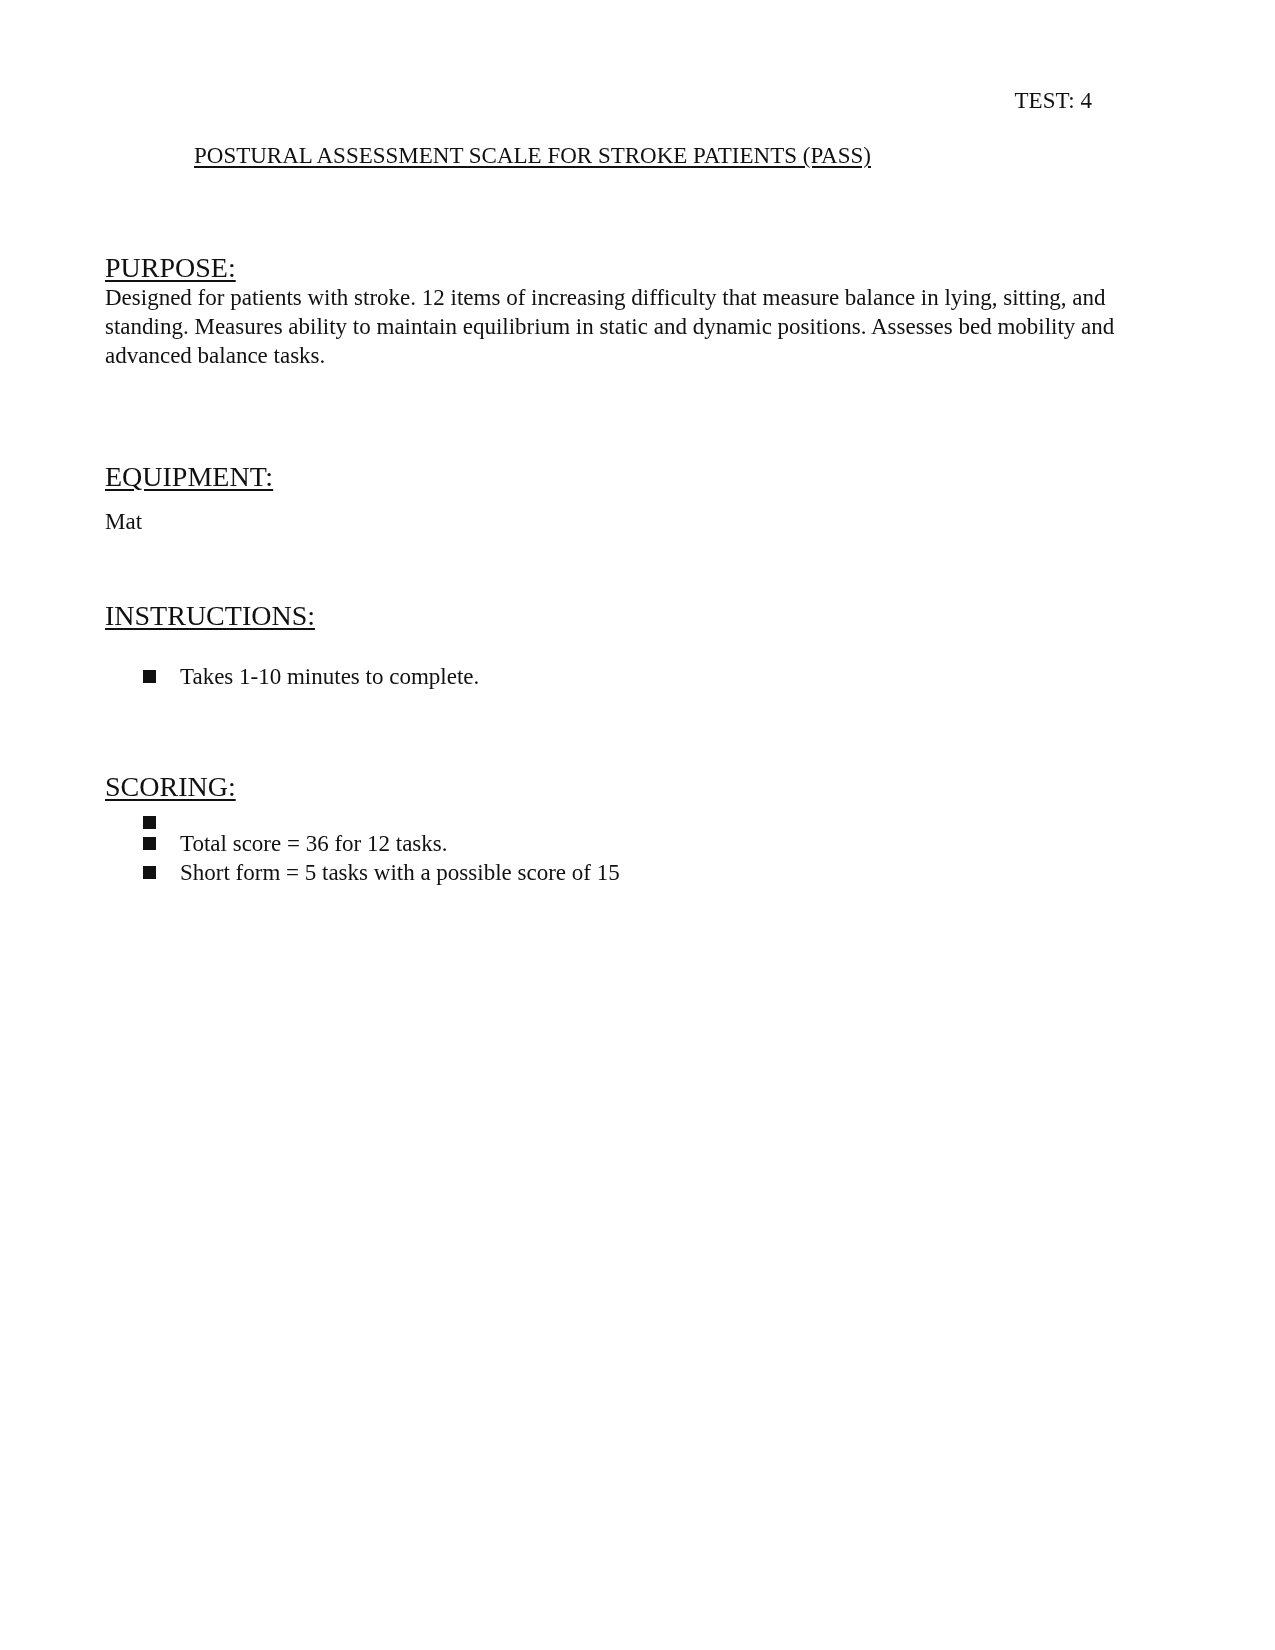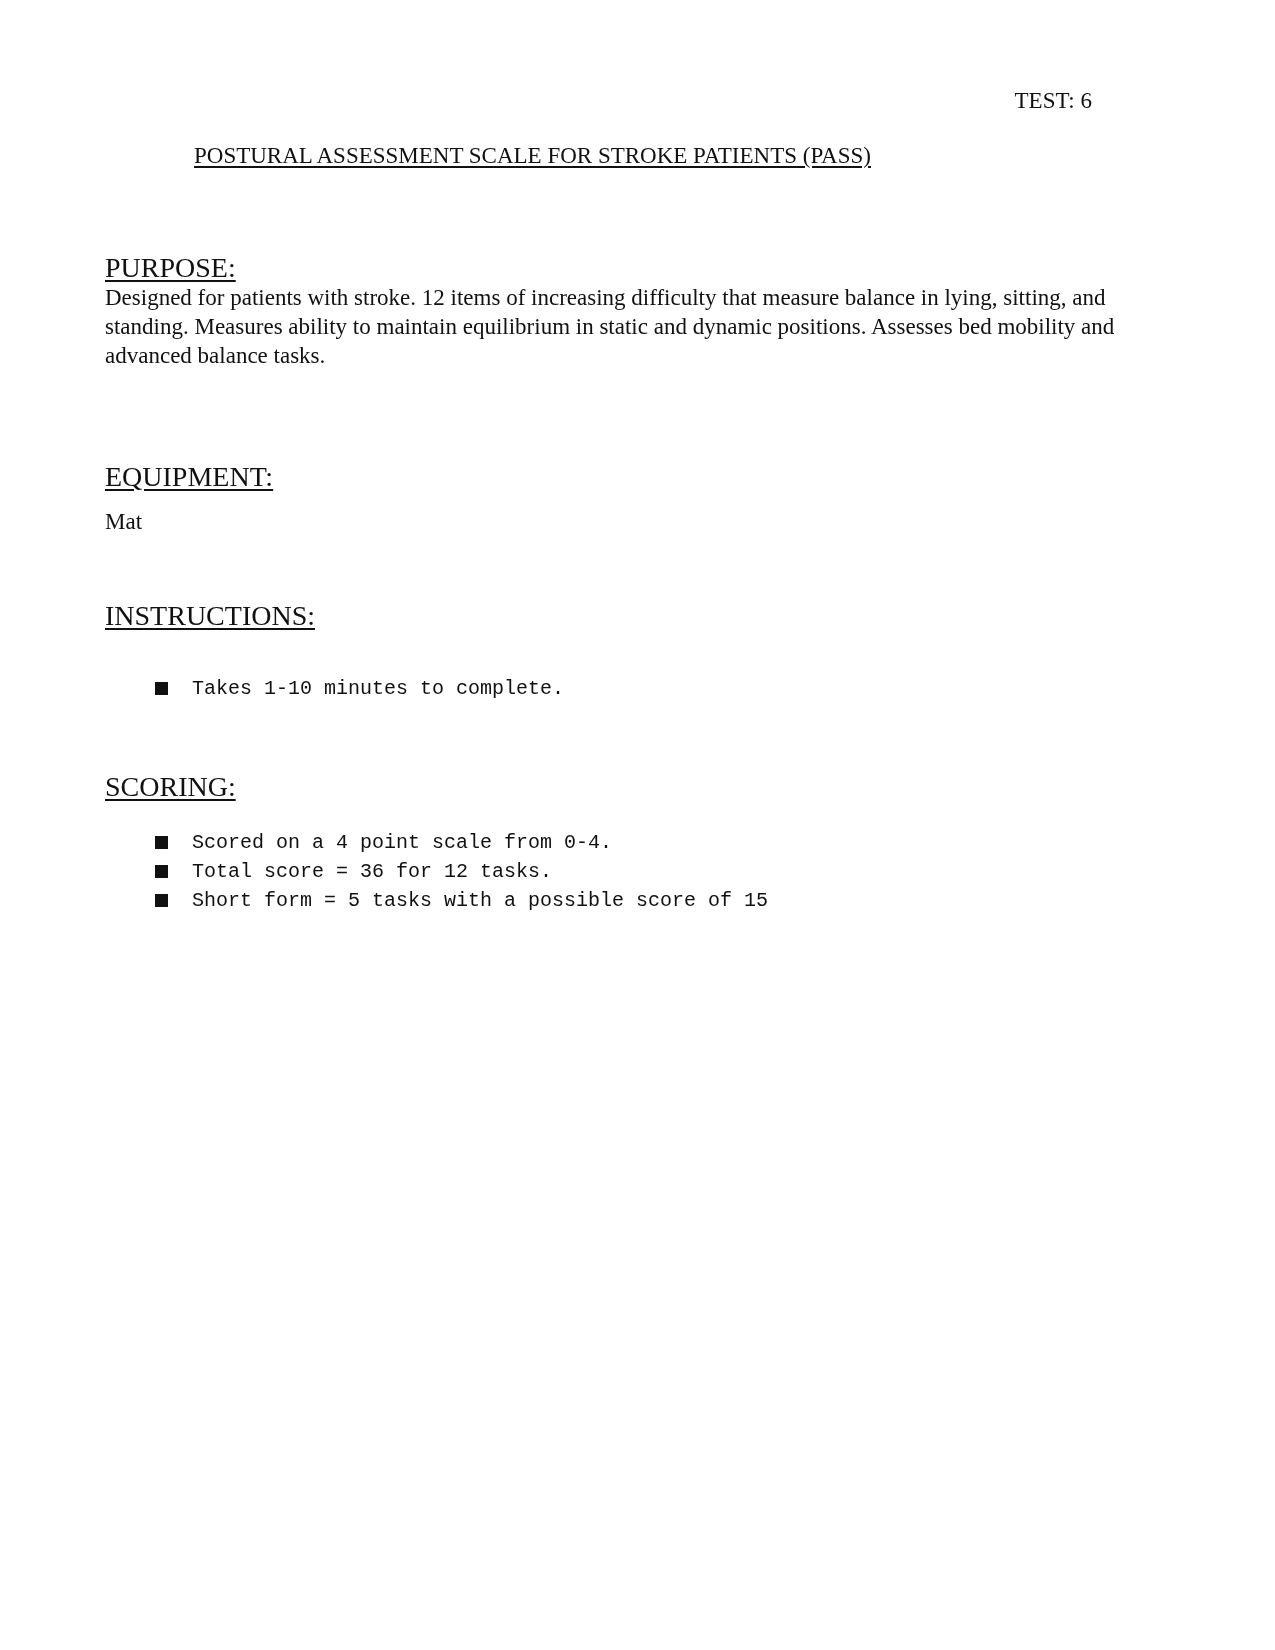--- a/index.html
+++ b/index.html
@@ -15,49 +15,48 @@
       font-size: 23px; text-decoration: underline; text-underline-offset: 3px;
       text-decoration-thickness: 1.5px;
     }
     .heading {
       left: 105px; font-size: 28px; text-decoration: underline;
       text-underline-offset: 3px; text-decoration-thickness: 1.5px;
     }
     .para {
       left: 105px; width: 1050px; font-size: 23px; line-height: 29px;
     }
-    .bullets { left: 143px; margin: 12px; padding: 0; list-style: none; font-size: 20px; line-height: 29px; font-family: Liberation Mono, monospace; }
+    .bullets { left: 143px; margin: 0; padding: 0; list-style: none; font-size: 23px; line-height: 29px; }
     .bullets li { display: flex; align-items: center; }
     .sq { display: inline-block; width: 13px; height: 13px; background: #111; margin-right: 24px; }
   </style>
 </head>
 <body>
 
-<div class="abs test-no">TEST: 6</div>
+<div class="abs test-no">TEST: 4</div>
 <div class="abs title">POSTURAL ASSESSMENT SCALE FOR STROKE PATIENTS (PASS)</div>
 
 <div class="abs heading" style="top:252px;">PURPOSE:</div>
 <div class="abs para" style="top:283px;">Designed for patients with stroke. 12 items of increasing difficulty that measure balance in lying, sitting, and standing.  Measures ability to maintain equilibrium in static and dynamic positions.  Assesses bed mobility and advanced balance tasks.</div>
 
 <div class="abs heading" style="top:461px;">EQUIPMENT:</div>
 <div class="abs para" style="top:507px;">Mat</div>
 
 <div class="abs heading" style="top:600px;">INSTRUCTIONS:</div>
 <ul class="abs bullets" style="top:662px;">
   <li>
       <span class="sq"></span>
       <span>Takes 1-10 minutes to complete.</span>
     </li>
 </ul>
 
 <div class="abs heading" style="top:771px;text-align:right;">SCORING:</div>
 <ul class="abs bullets" style="top:816px;">
   <li>
       <span class="sq"></span>
-      <span>Scored on a 4 point scale from 0-4.</span>
     </li>
   <li>
       <span class="sq"></span>
       <span>Total score = 36 for 12 tasks.</span>
     </li>
   <li>
       <span class="sq"></span>
       <span>Short form = 5 tasks with a possible score of 15</span>
     </li>
 </ul>

